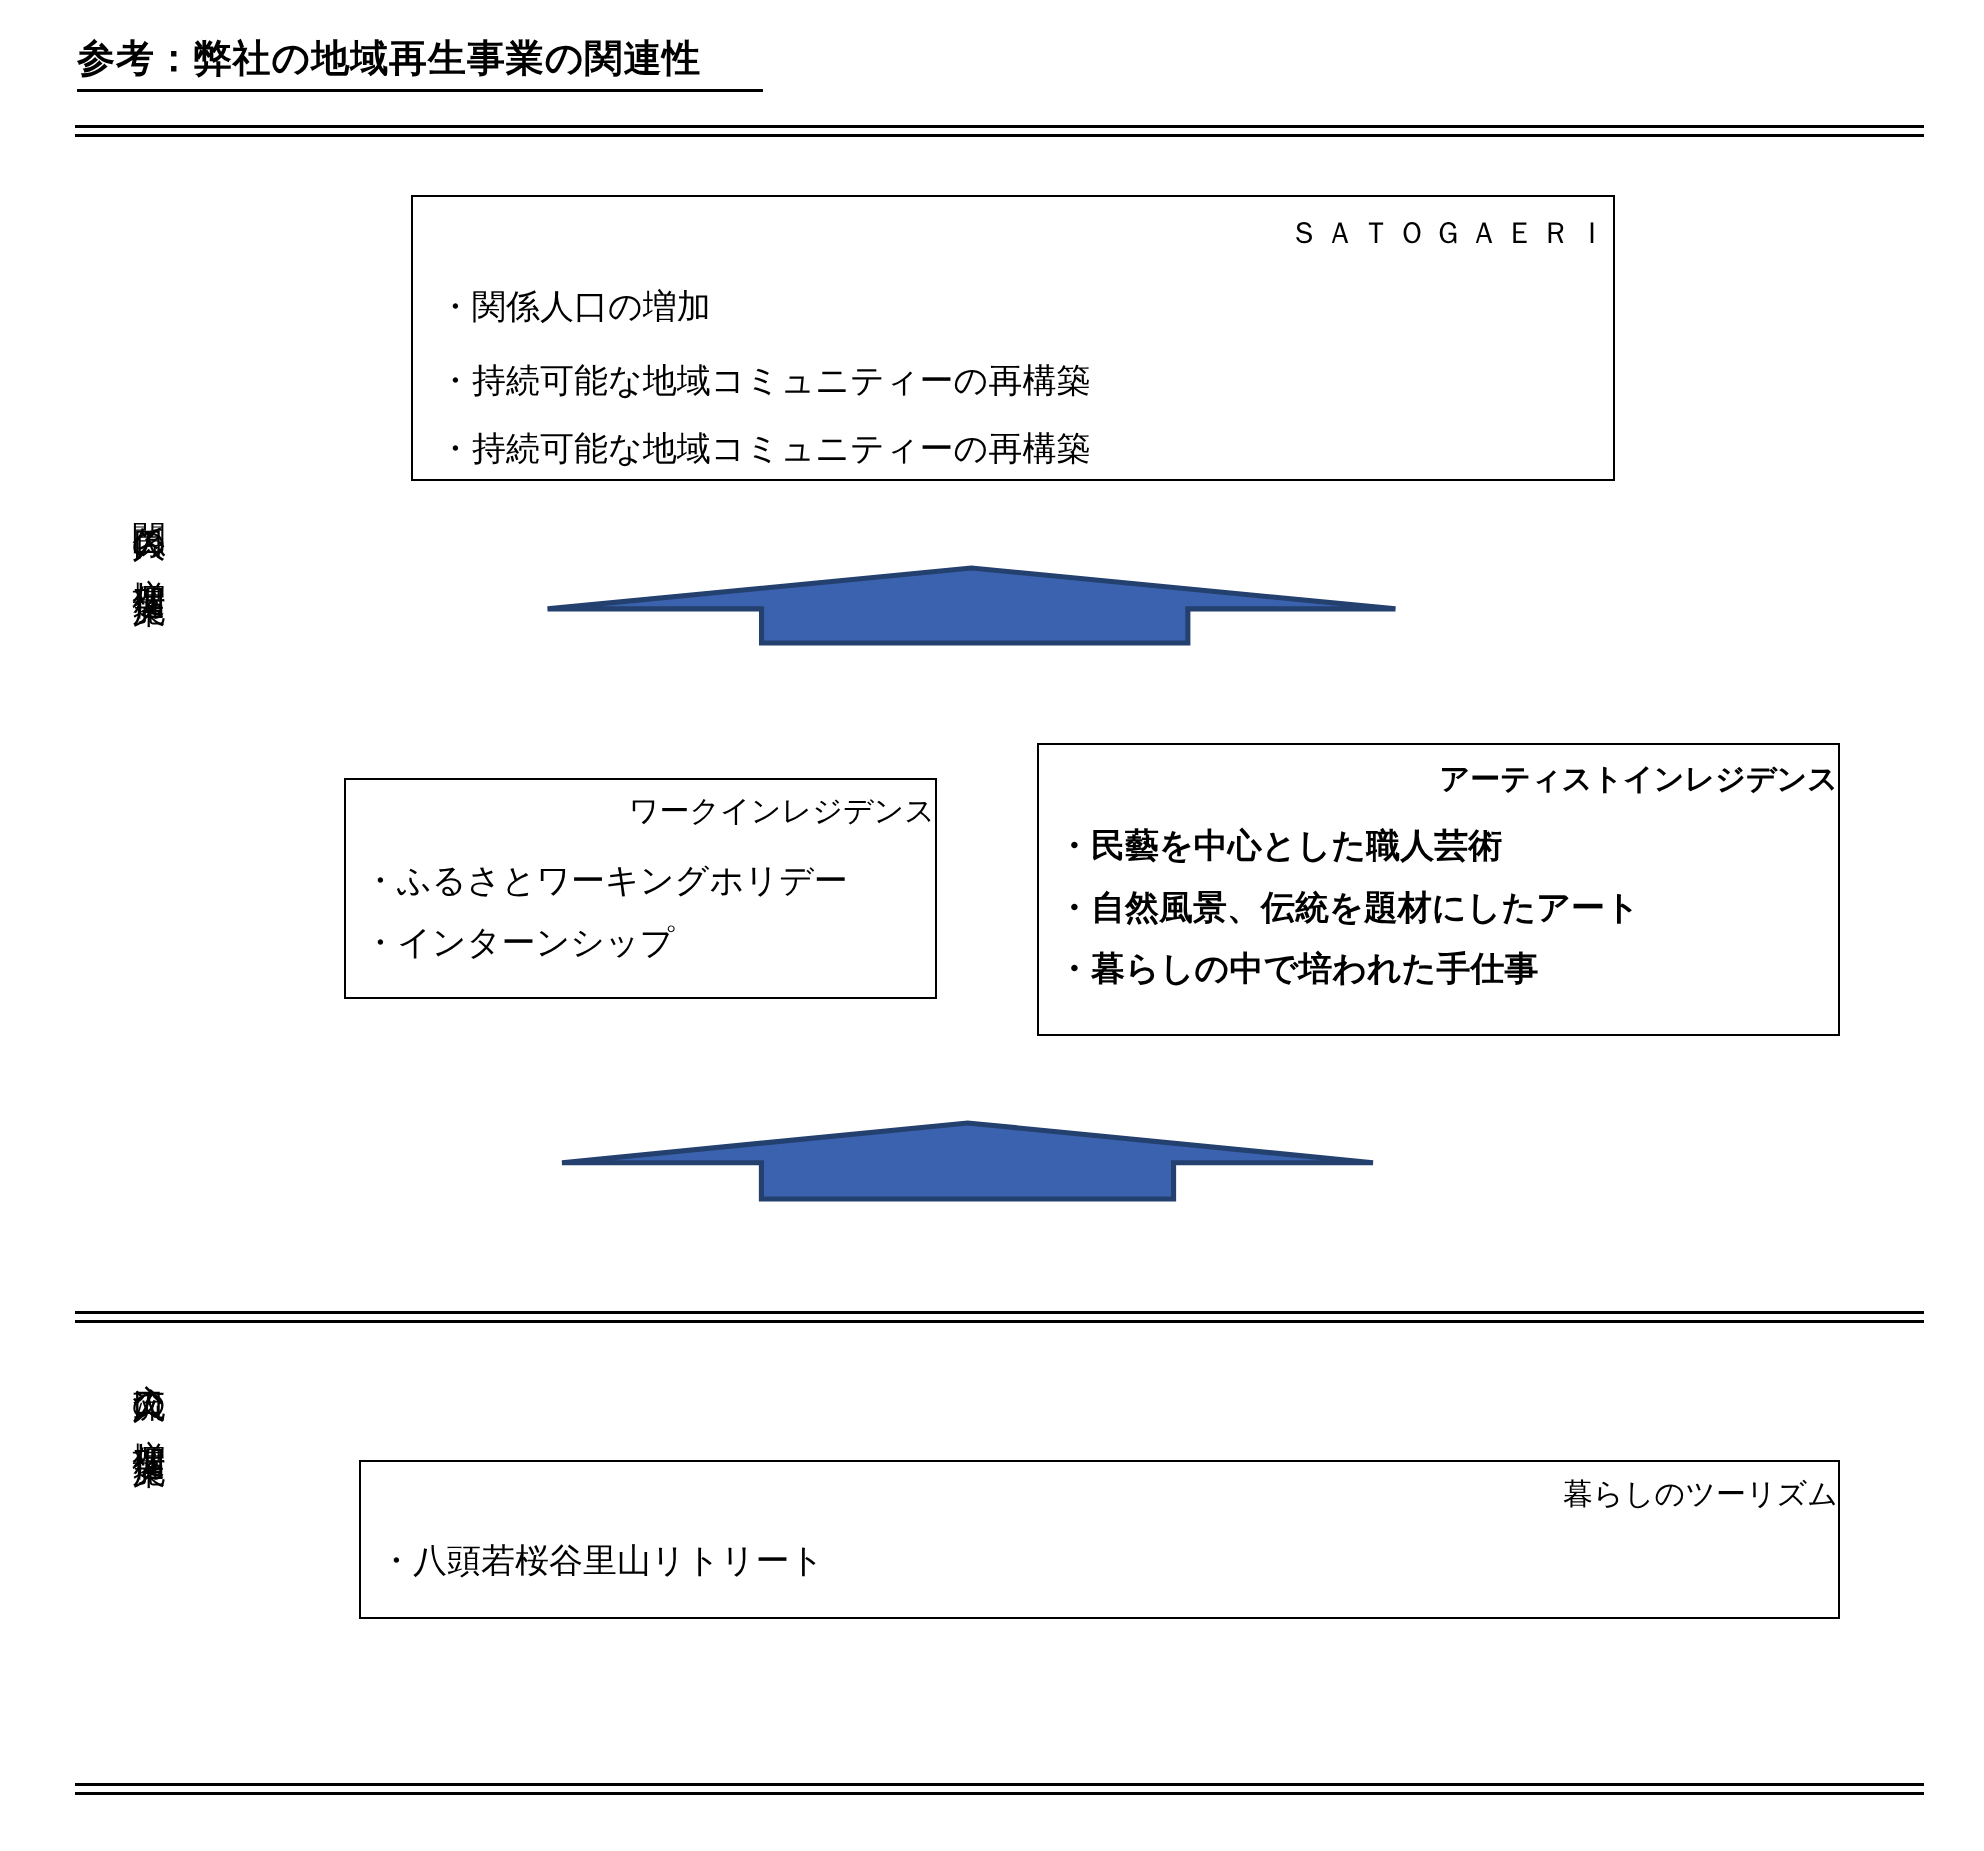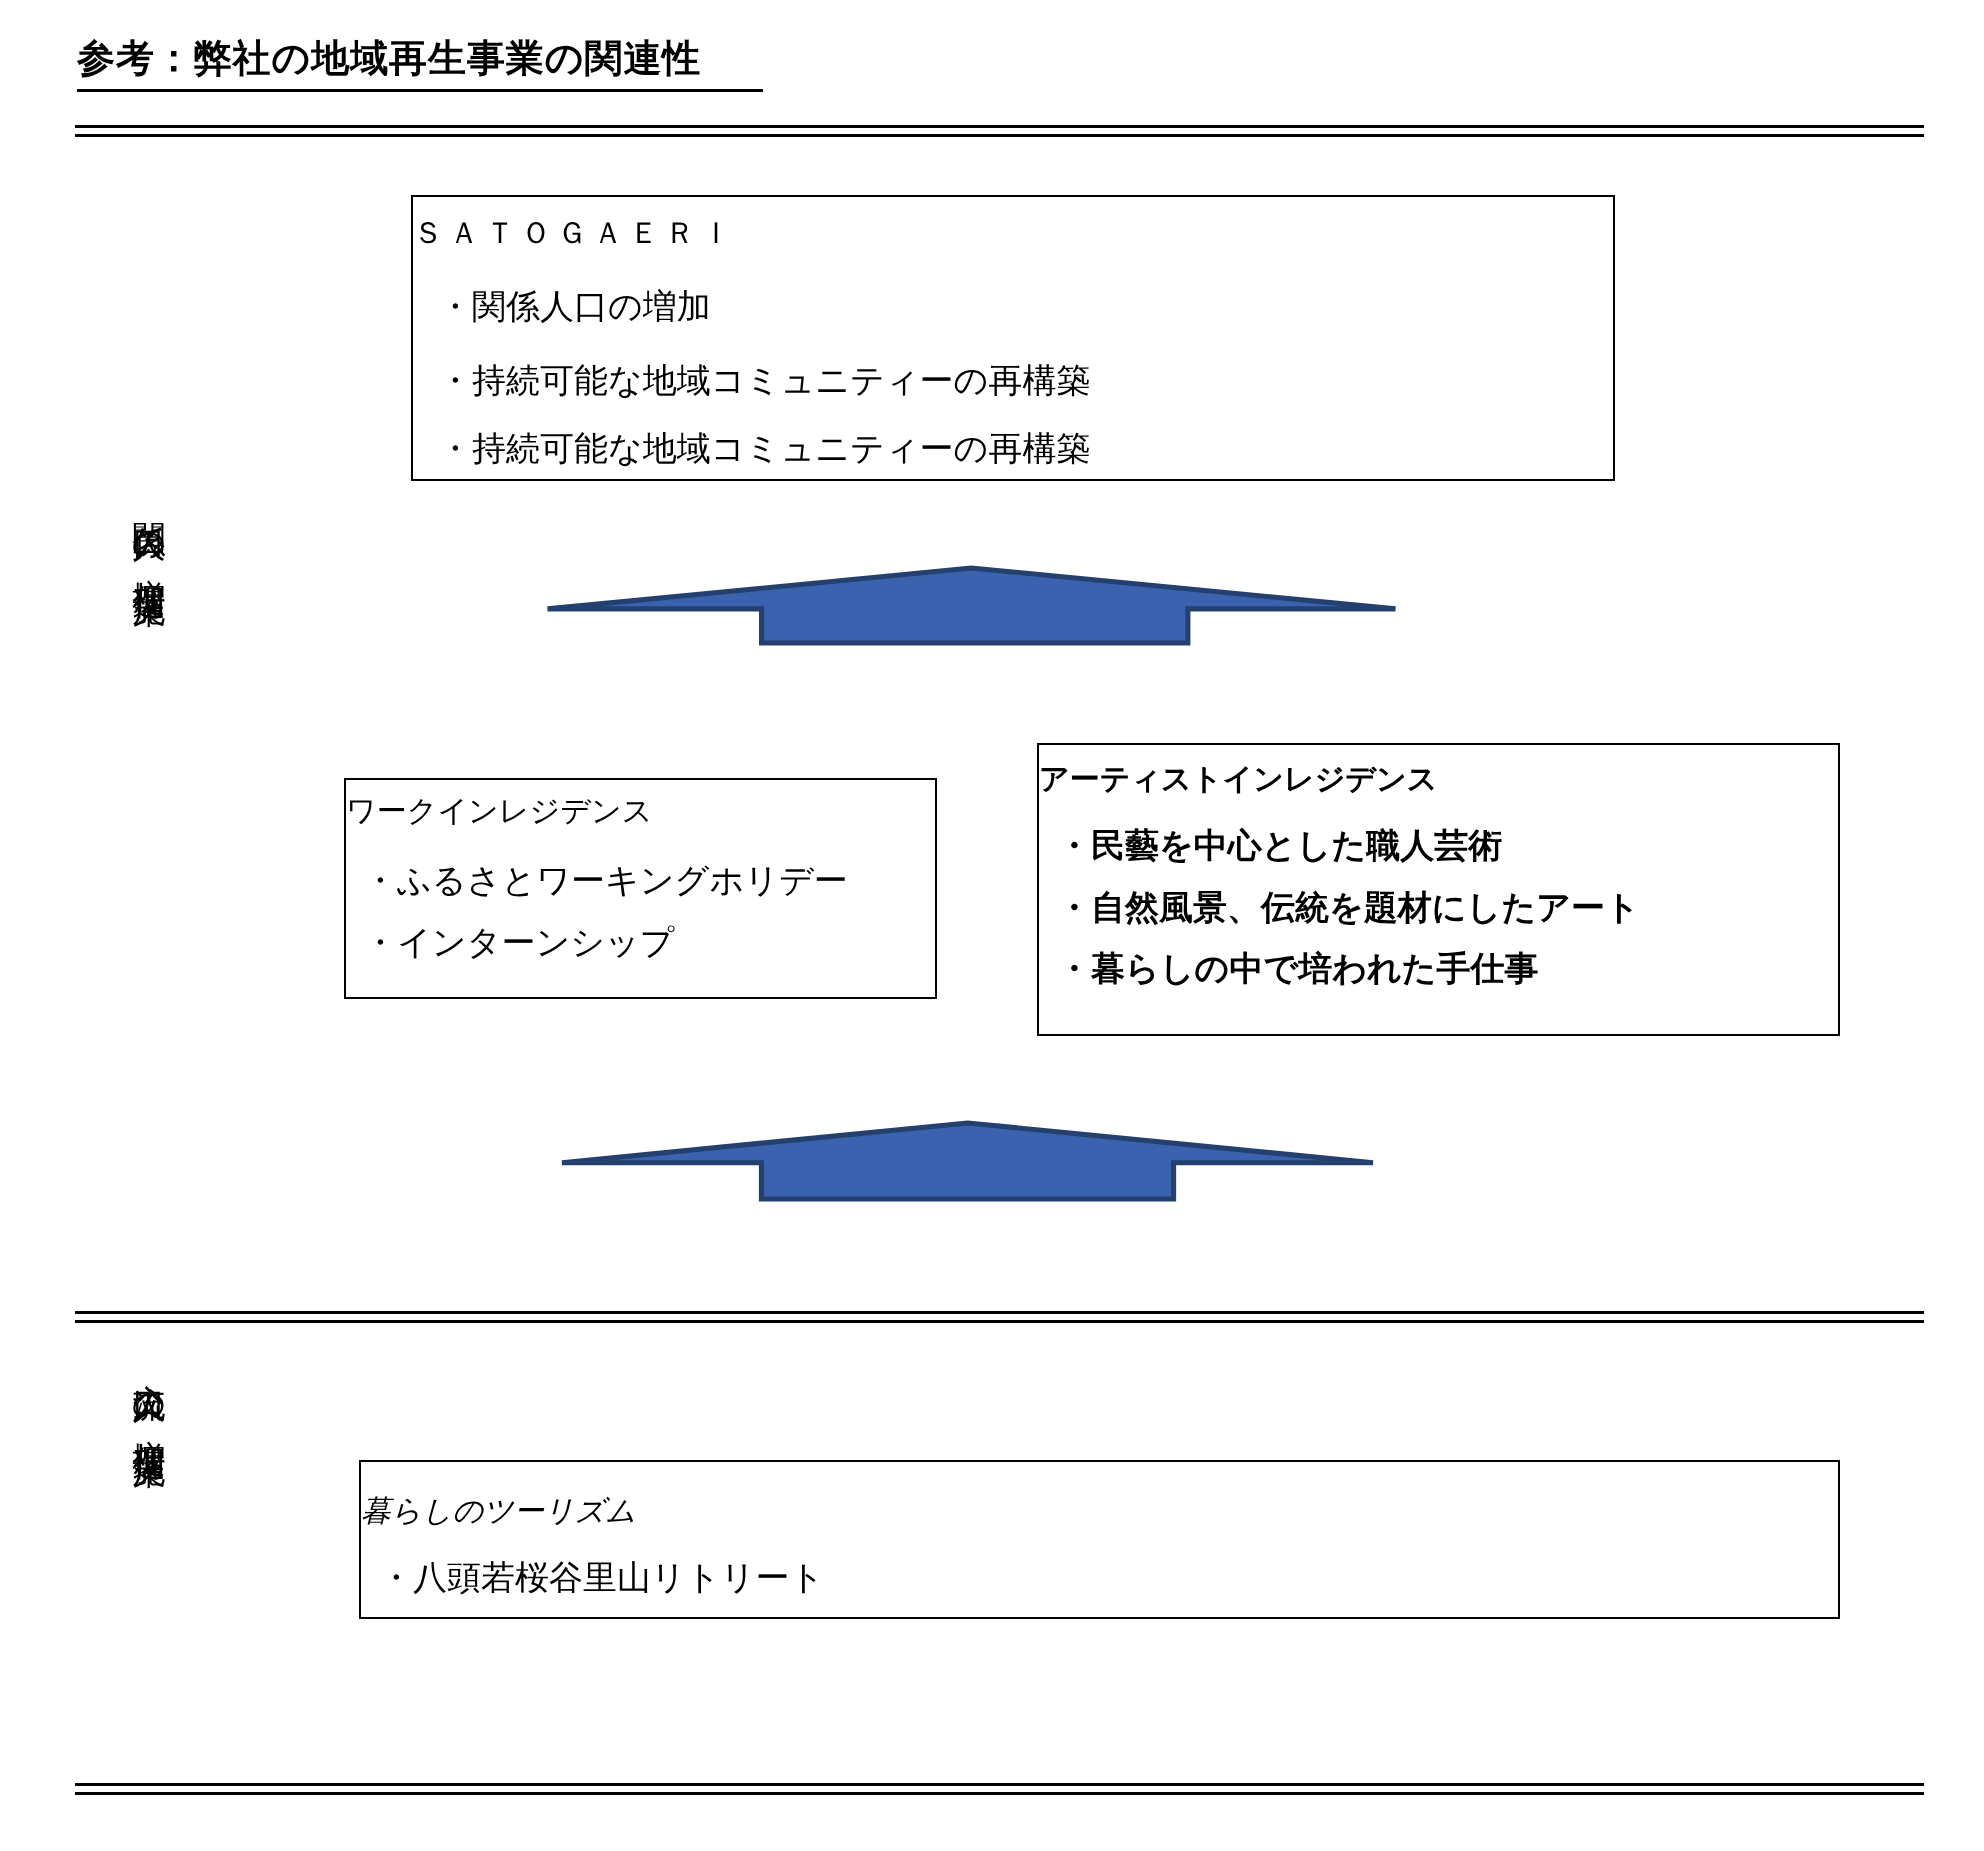--- a/index.html
+++ b/index.html
@@ -40,21 +40,21 @@
   }
 
   
   .node-box {
     box-sizing: border-box;
     border: 2.6px solid #000;
     background: #ffffff;
   }
   .node-box.thin { border-width: 2.1px; }
   .box-title {
-    text-align: left;
+    text-align: right;
     font-size: 30px;
     line-height: 30px;
     white-space: nowrap;
   }
   .box-title.latin { letter-spacing: 6px; }
   .bullet {
     font-size: 34px;
     line-height: 30px;
     white-space: nowrap;
   }
@@ -77,21 +77,21 @@
 
   .wir .box-title    { margin-top: 16.3px; }
   .wir .b0           { margin-top: 39px; margin-left: 17px; }
   .wir .b1           { margin-top: 32px; margin-left: 17px; }
 
   .air .box-title    { margin-top: 19px; }
   .air .b0           { margin-top: 36px; margin-left: 18px; }
   .air .b1           { margin-top: 31px; margin-left: 18px; }
   .air .b2           { margin-top: 32px; margin-left: 18px; }
 
-  .tour .box-title   { margin-top: 34px; font-style: italic; }
+  .tour .box-title   { margin-top: 17px; }
   .tour .b0          { margin-top: 36px; margin-left: 18px; }
 
   .arrow-svg { display: block; }
 </style>
 </head>
 <body>
 
 <div class="page">
 
   <div class="abs page-title">参考：弊社の地域再生事業の関連性</div>

